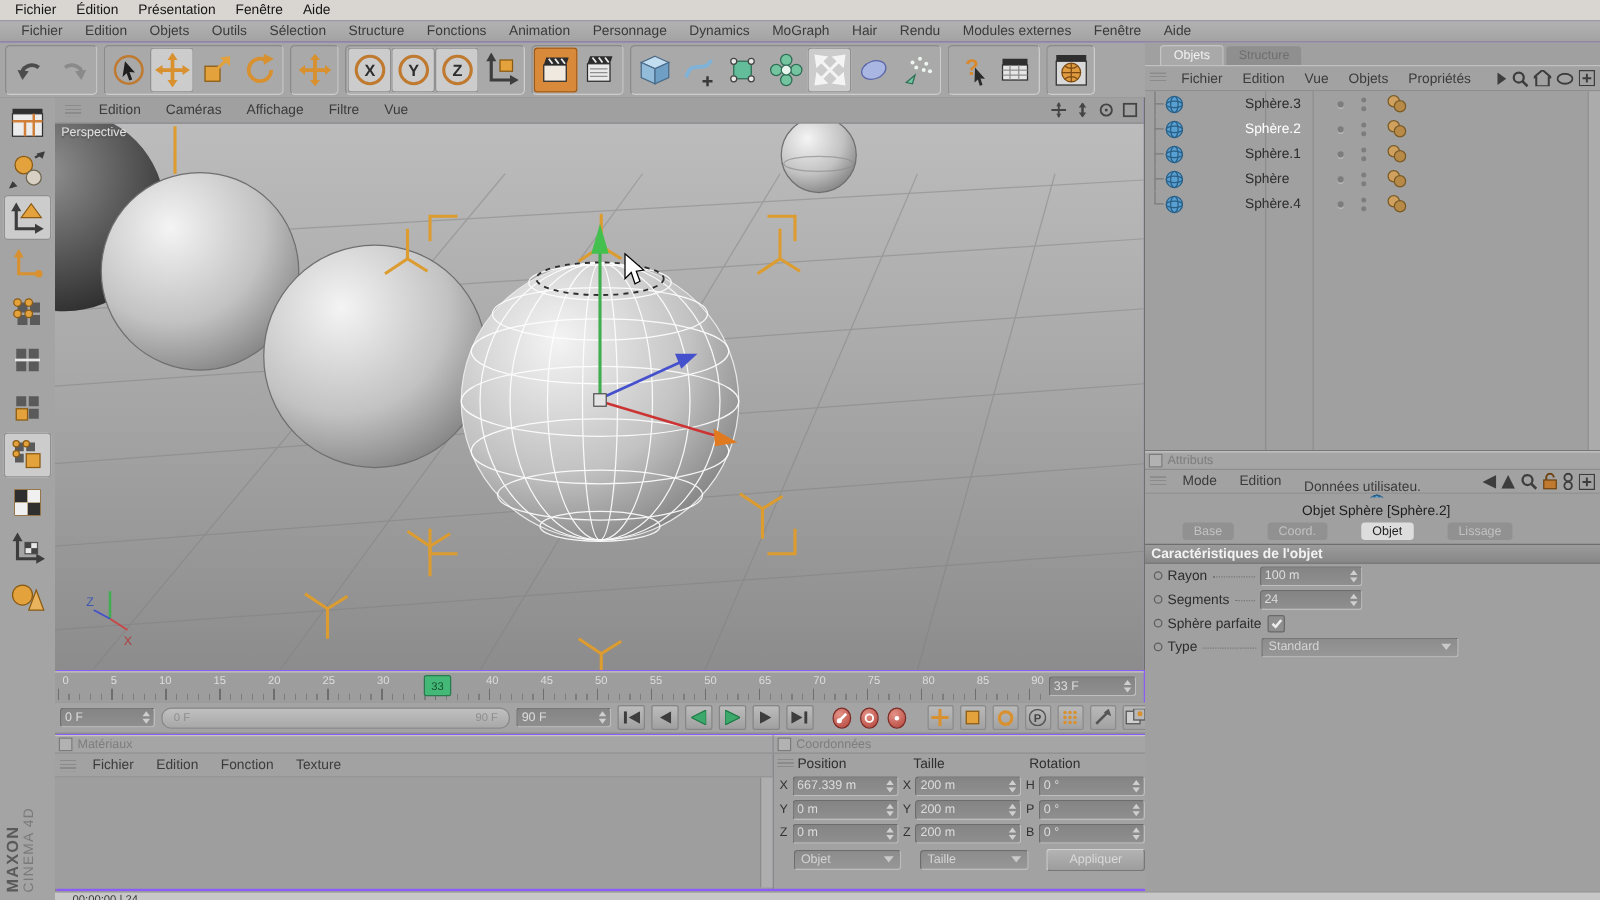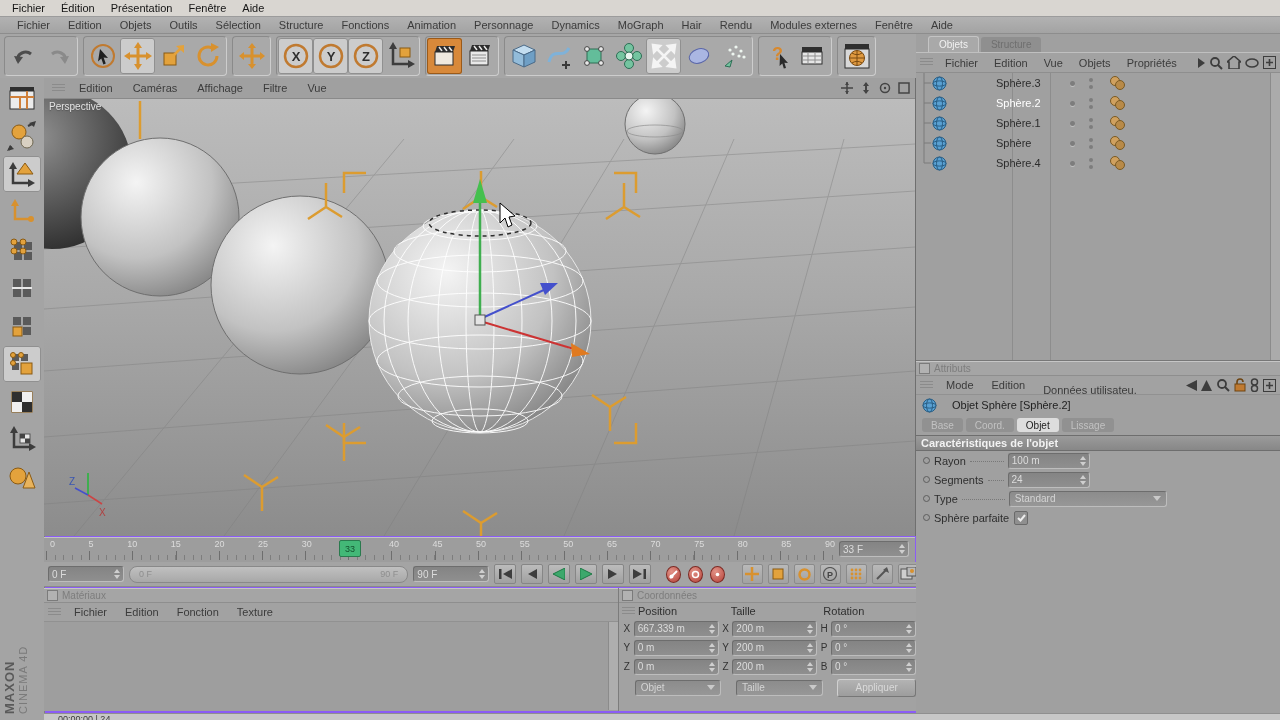--- a/index.html
+++ b/index.html
@@ -101,30 +101,30 @@
   .omrow .name{width:62px;margin-left:45px;}
   .omrow .name.sel{color:#ffffff;}
   .colsep{position:absolute;top:0;bottom:0;width:1px;background:#8d8d8d;}
   .dot{width:5px;height:5px;border-radius:50%;background:#7d7d7d;box-shadow:0 1px 0 #c0c0c0;}
   .ddots{display:flex;flex-direction:column;gap:3px;margin-left:14px;}
   .ddots i{width:4px;height:4px;border-radius:50%;background:#7d7d7d;}
   .omscroll{position:absolute;right:0;top:0;width:9px;bottom:0;background:#ababab;border-left:1px solid #8b8b8b;}
   
   .attr{position:relative;border-top:1px solid #777;}
   .atabs{display:flex;gap:3px;padding:3px 0 0 6px;height:17px;}
-  .atab{height:14px;padding:0 9px;font-size:10px;display:flex;align-items:center;border-radius:3px;}
+  .atab{height:14px;padding:0 9px;font-size:10px;display:flex;align-items:center;border-radius:3px;margin-left:24px;}
   .atab.dim{background:#919191;color:#c2c2c2;}
   .atab.on{background:#dddddd;color:#1d1d1d;}
   .section{height:14px;background:linear-gradient(#9b9b9b,#878787);border-top:1px solid #6e6e6e;border-bottom:1px solid #6e6e6e;
            color:#f2f2f2;font-weight:bold;font-size:11px;display:flex;align-items:center;padding-left:5px;}
   .arow{display:flex;align-items:center;height:19px;padding-left:7px;font-size:11px;color:#2e2e2e;}
   .bullet{width:5px;height:5px;border-radius:50%;border:1px solid #5e5e5e;margin-right:4px;flex:none;}
   .leader{flex:none;border-bottom:1px dotted #787878;height:1px;margin:0 4px;}
   .arow .fld{width:74px;flex:none;text-align:center;}
-  .objline{display:flex;align-items:center;height:20px;padding-left:6px;font-size:11px;color:#1f1f1f;gap:15px;}
+  .objline{display:flex;align-items:center;height:20px;padding-left:6px;font-size:11px;color:#1f1f1f;gap:5px;flex-direction:column;}
   .chk{width:12px;height:12px;border-radius:2px;background:#8f8f8f;border:1px solid #6a6a6a;display:flex;align-items:center;justify-content:center;}
   
   .status{left:44px;top:713px;right:0;height:7px;background:#c7c7c7;border-top:1px solid #8f8f8f;overflow:hidden;
           font-size:9px;color:#3a3a3a;padding-left:14px;}
   .micoset{display:flex;align-items:center;gap:4px;margin-left:auto;padding-right:4px;}
 </style>
 </head>
 <body>
 
 <div id="app">
@@ -1086,37 +1086,37 @@
         <div class="fld">
             <span class="v">24</span>
             <span class="spin">
               <i class="up"></i>
               <i class="dn"></i>
             </span>
           </div>
       </div>
       <div class="arow">
         <span class="bullet"></span>
+        <span>Sphère parfaite</span>
+        <span style="width:5px"></span>
+        <span class="chk">
+            <svg width="9" height="8">
+              <path d="M1 4 L3.5 6.5 L8 1" fill="none" stroke="#ededed" stroke-width="2"></path>
+            </svg>
+          </span>
+      </div>
+      <div class="arow">
+        <span class="bullet"></span>
         <span>Type</span>
         <span class="leader" style="width:43px"></span>
         <div class="drop" style="width:146px">
             <span>Standard</span>
             <span class="darr"></span>
           </div>
       </div>
-      <div class="arow">
-        <span class="bullet"></span>
-        <span>Sphère parfaite</span>
-        <span style="width:5px"></span>
-        <span class="chk">
-            <svg width="9" height="8">
-              <path d="M1 4 L3.5 6.5 L8 1" fill="none" stroke="#ededed" stroke-width="2"></path>
-            </svg>
-          </span>
-      </div>
     </div>
   </div>
 
   <div class="abs status">
     <span>00:00:00 | 24</span>
   </div>
 
 </div>
 
 </body></html>

